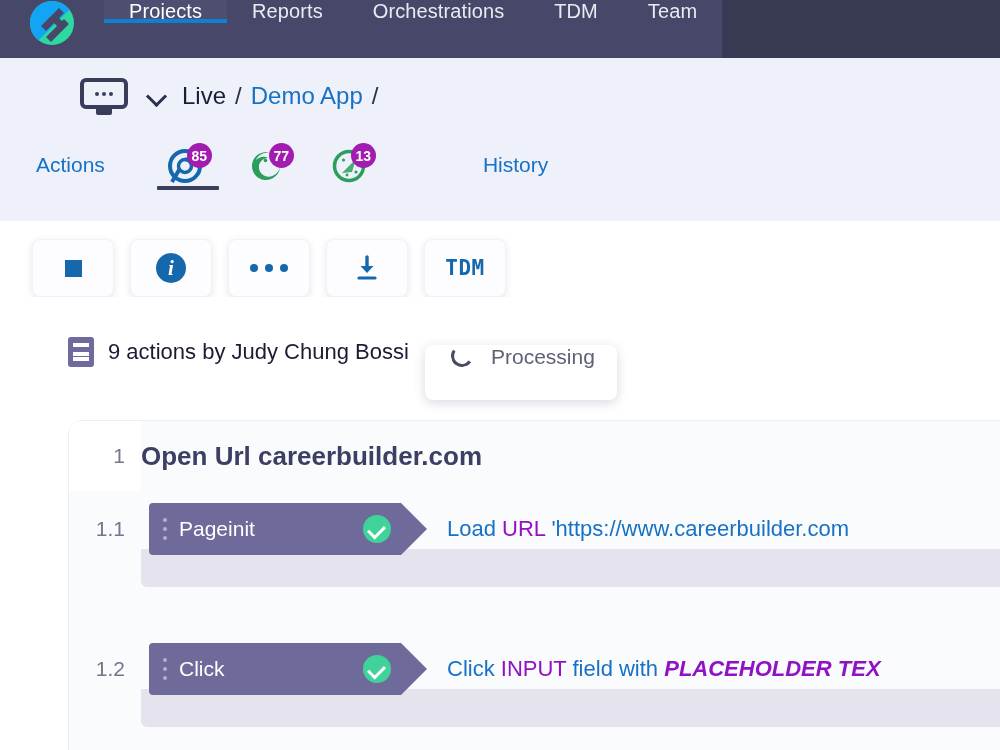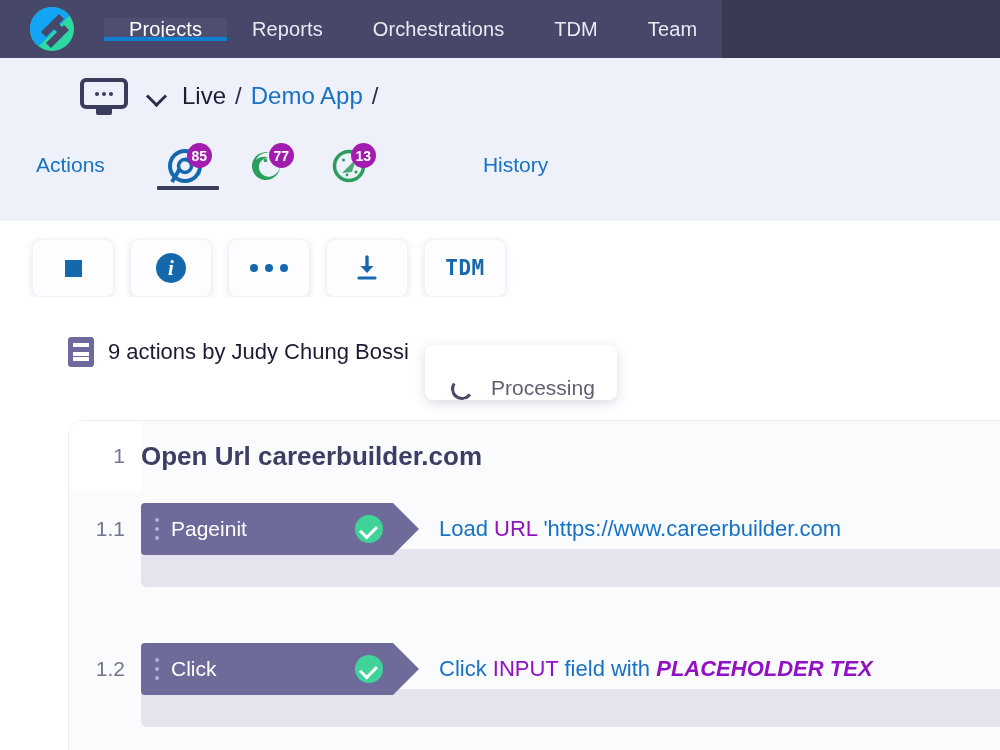--- a/index.html
+++ b/index.html
@@ -13,21 +13,21 @@
   
   .topnav {
     position: relative;
     height: 58px;
     background: #383952;
     display: flex;
     align-items: stretch;
   }
   .nav-left {
     display: flex;
-    align-items: center;
+    align-items: flex-start;
     background: #474869;
     height: 100%;
   }
   .logo-box {
     width: 104px;
     display: flex;
     align-items: center;
     justify-content: center;
     background: #474869;
   }
@@ -226,21 +226,21 @@
     background: linear-gradient(#fff 0 4px, transparent 4px 5px, #fff 5px 9px);
   }
   .bytext { font-size: 22px; color: #1b1c33; white-space: nowrap; }
   .proc-card {
     position: absolute;
     left: 425px; top: 345px;
     width: 192px; height: 55px;
     background: #fff;
     border-radius: 8px;
     box-shadow: 0 3px 12px rgba(60,70,120,.20);
-    display: flex; align-items: flex-end;
+    display: flex; align-items: flex-start;
     padding-left: 26px;
     gap: 18px;
   }
   .spinner {
     width: 22px; height: 22px;
     border-radius: 50%;
     border: 3.5px solid transparent;
     border-left-color: #4a4c66;
     border-bottom-color: #4a4c66;
     transform: rotate(-10deg);
@@ -286,20 +286,21 @@
     color: #73768c; font-size: 21px; flex: 0 0 auto;
   }
   .chip {
     position: relative;
     width: 252px; height: 52px;
     background: #6e6a99;
     display: flex; align-items: center;
     flex: 0 0 auto;
     border-radius: 4px 0 0 4px;
     z-index: 2;
+    margin-left: 8px;
   }
   .chip::after {
     content: "";
     position: absolute;
     right: -26px; top: 0;
     width: 0; height: 0;
     border-top: 26px solid transparent;
     border-bottom: 26px solid transparent;
     border-left: 26px solid #6e6a99;
   }

